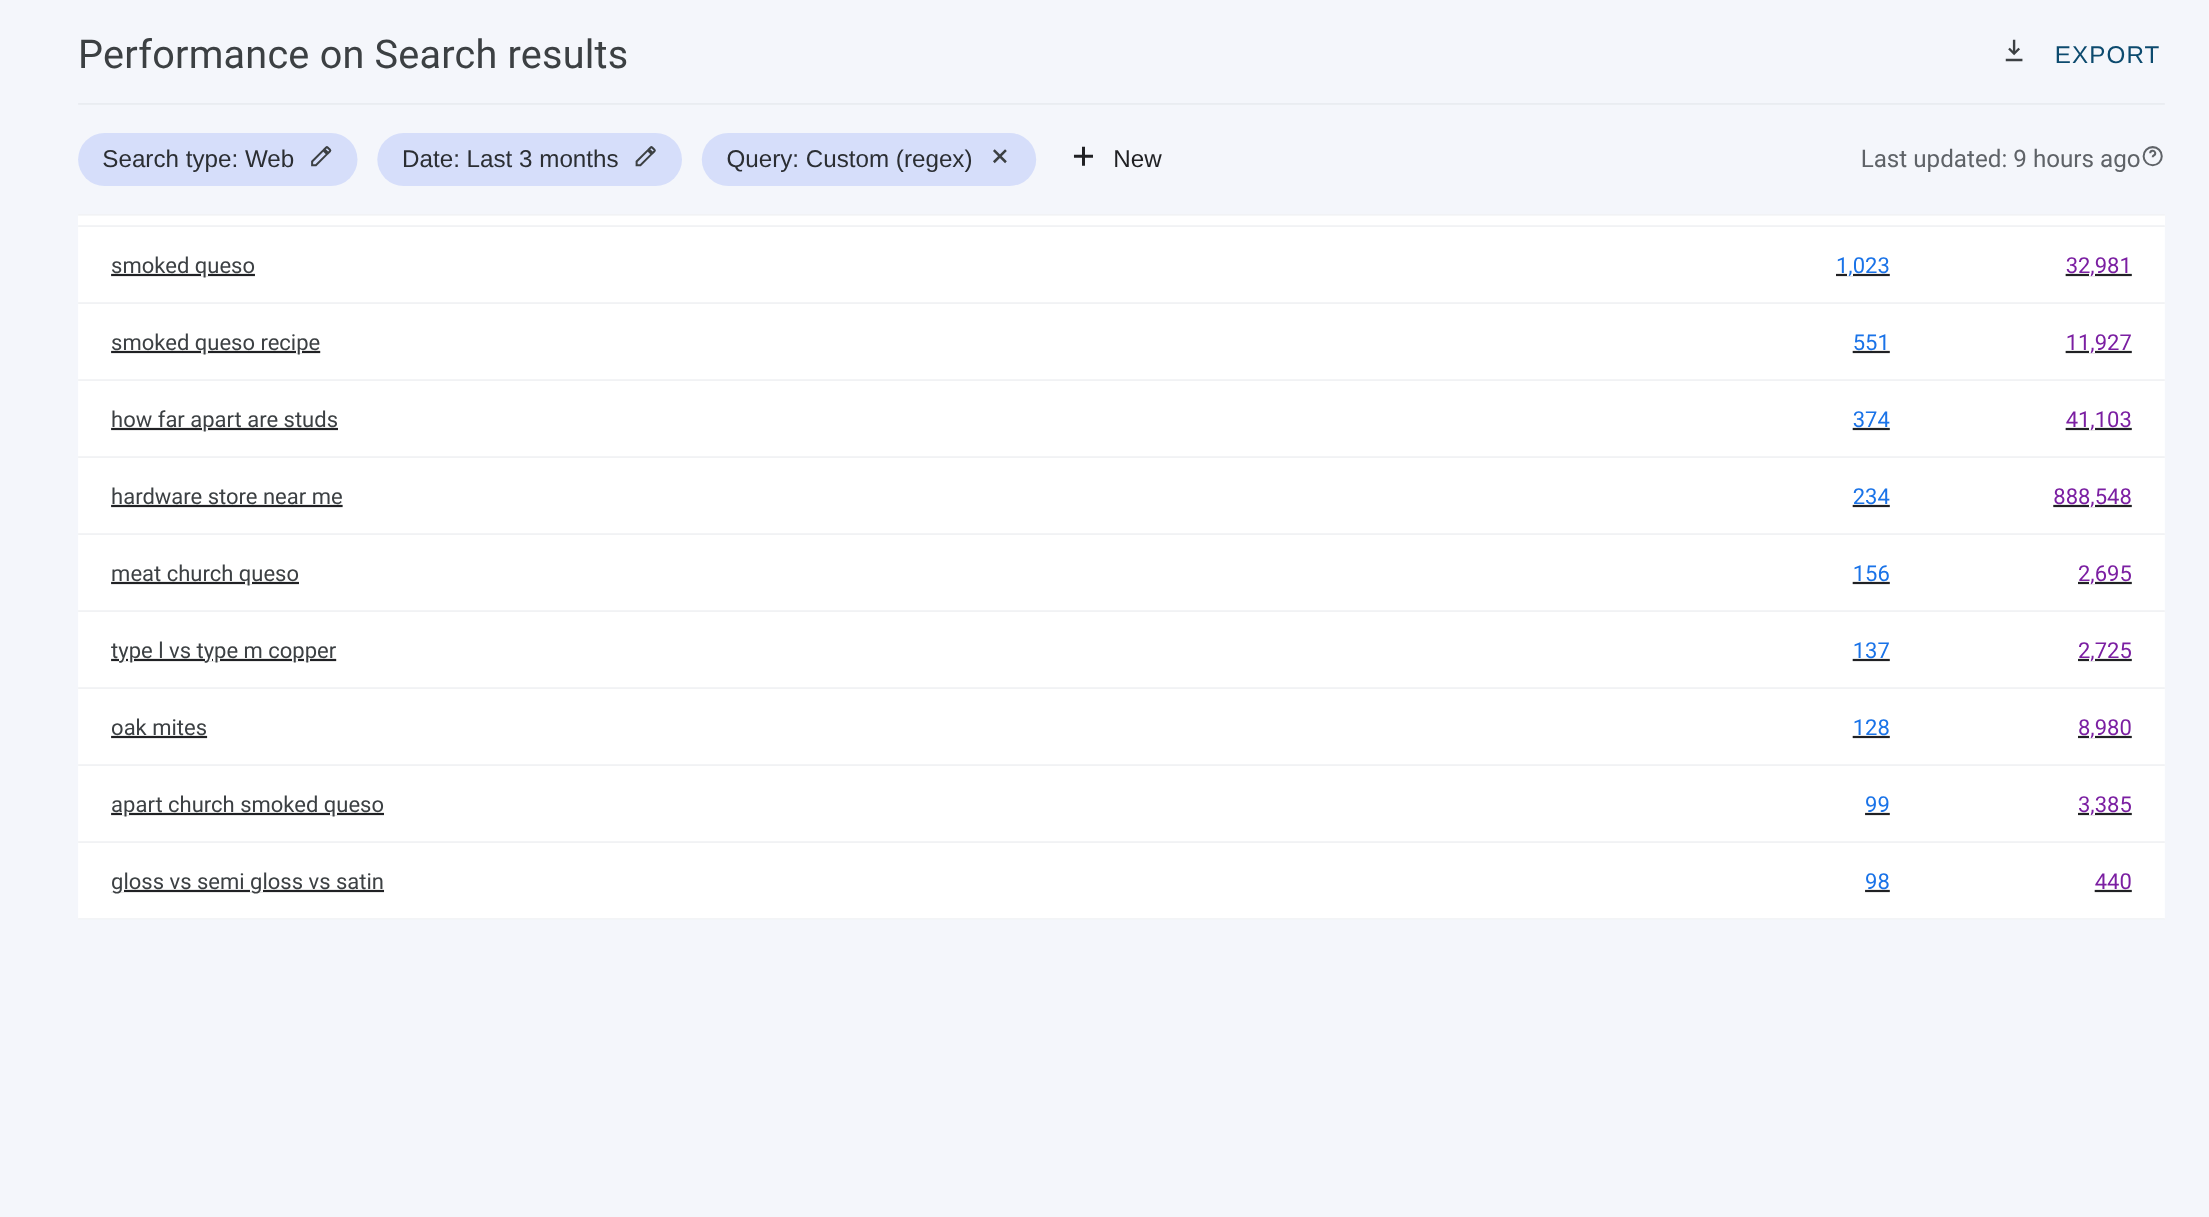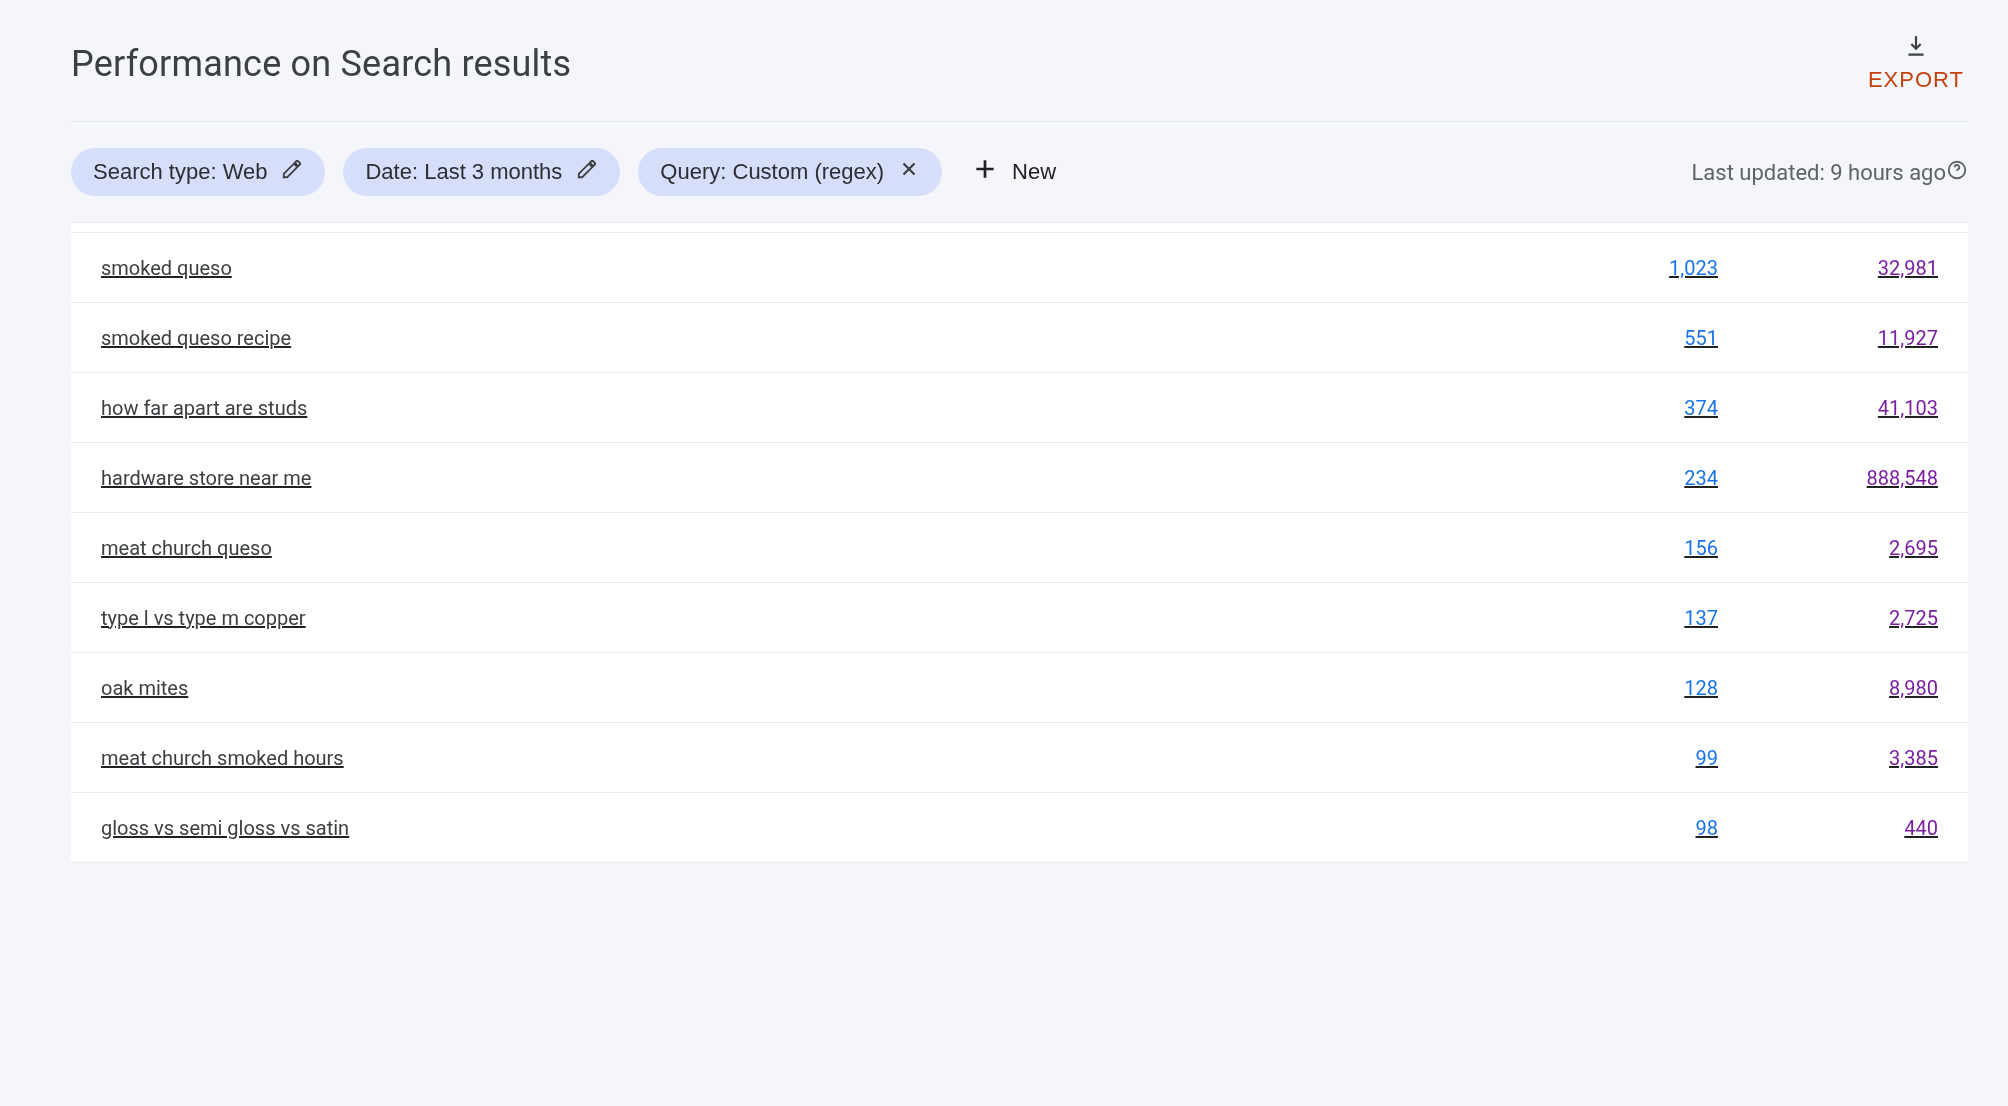--- a/index.html
+++ b/index.html
@@ -22,30 +22,29 @@
   }
   .page-title {
     font-size: 36px;
     font-weight: 400;
     color: #3c4043;
     letter-spacing: 0.2px;
   }
   .export-btn {
     display: flex;
     align-items: center;
-    gap: 1px;
+    gap: 24px;
     background: none;
     border: none;
     cursor: pointer;
-    color: #c2410c;
+    color: #0c4a6e;
     font-size: 22px;
     font-weight: 500;
     letter-spacing: 1px;
     padding: 6px 4px;
-    flex-direction: column;
   }
   .export-btn svg { width: 26px; height: 26px; }
   .filters-row {
     display: flex;
     align-items: center;
     gap: 18px;
     padding: 26px 0 26px 0;
   }
   .chip {
     display: flex;
@@ -211,21 +210,21 @@
           <div class="query">type l vs type m copper</div>
           <div class="clicks">137</div>
           <div class="impressions">2,725</div>
         </div>
         <div class="row">
           <div class="query">oak mites</div>
           <div class="clicks">128</div>
           <div class="impressions">8,980</div>
         </div>
         <div class="row">
-          <div class="query">meat church smoked hours</div>
+          <div class="query">apart church smoked queso</div>
           <div class="clicks">99</div>
           <div class="impressions">3,385</div>
         </div>
         <div class="row">
           <div class="query">gloss vs semi gloss vs satin</div>
           <div class="clicks">98</div>
           <div class="impressions">440</div>
         </div>
       </div>
   </div>

